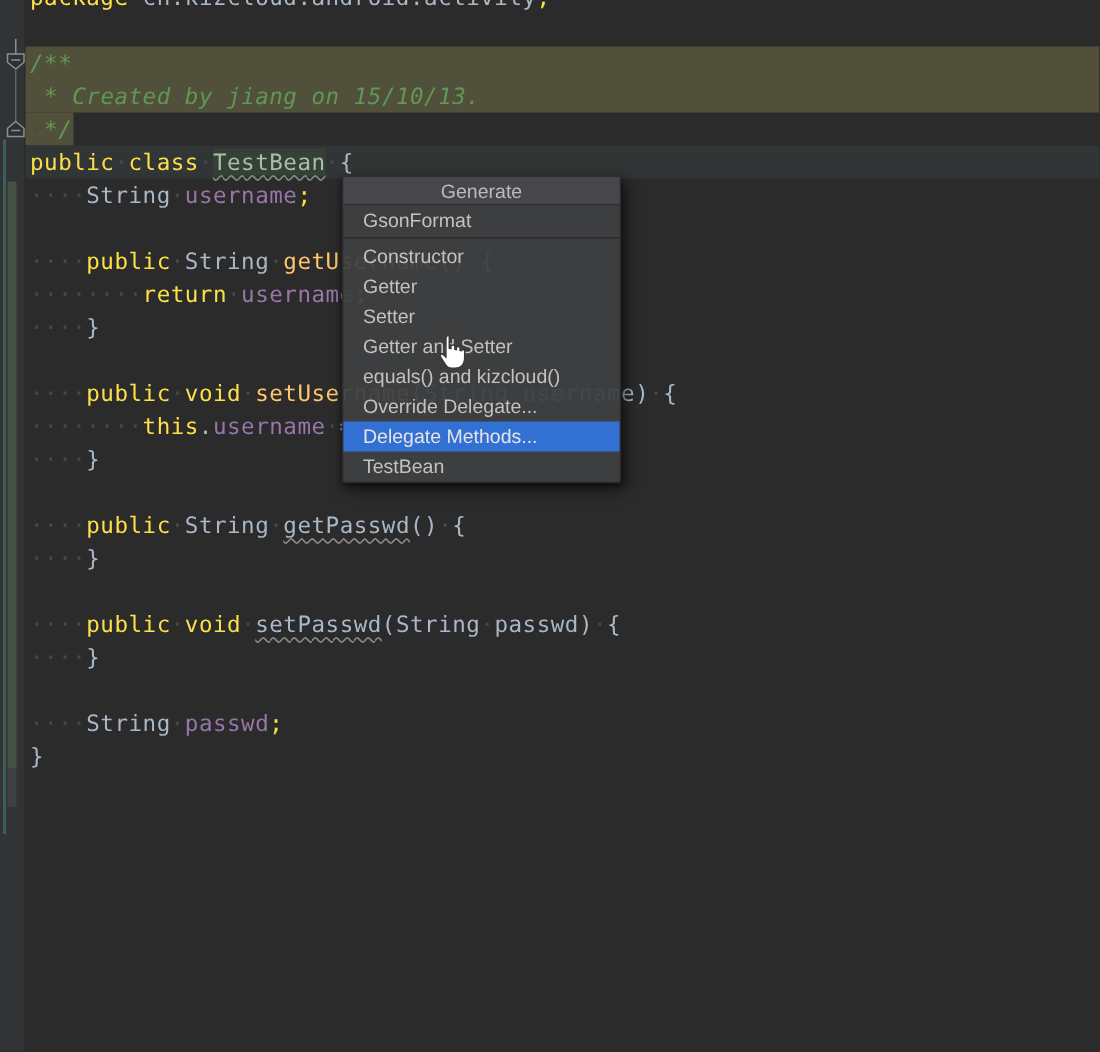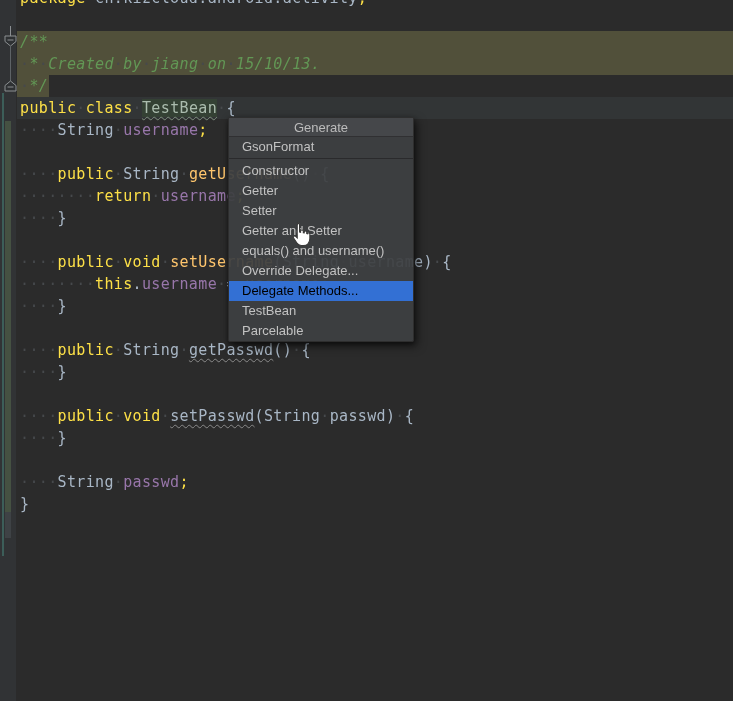--- a/index.html
+++ b/index.html
@@ -39,21 +39,21 @@
             text-decoration-thickness:1px; text-underline-offset:3px; }
 
   
   .popup { position:absolute; left:228px; top:117px; width:186px; z-index:6;
            background:rgba(62,64,66,.94); border:1px solid #2e2e2e; border-radius:2px;
            box-shadow:3px 4px 10px rgba(0,0,0,.55), 0 2px 4px rgba(0,0,0,.4);
            font-size:13px; color:#c2c2c2; }
   .popup-header { height:19px; line-height:19px; text-align:center; background:#45474a;
                   border-bottom:1px solid #303032; color:#bcbcbc; }
   .menu-item { height:20px; line-height:20px; padding-left:13px; white-space:nowrap; }
-  .menu-item.selected { background:#3370d4; color:#000000; }
+  .menu-item.selected { background:#3370d4; color:#e5e5e5; }
   .menu-sep { height:3px; border-top:1px solid #2a2a2c; margin-top:1px; }
 
   
   .cursor { position:absolute; left:290px; top:221px; z-index:10; }
 </style>
 </head>
 <body>
 
 <div class="gutter">
   <div class="fold-line-top"></div>
@@ -108,25 +108,24 @@
 
 <div class="popup">
   <div class="popup-header">Generate</div>
   <div id="menu-items">
       <div class="menu-item">GsonFormat</div>
       <div class="menu-sep"></div>
       <div class="menu-item">Constructor</div>
       <div class="menu-item">Getter</div>
       <div class="menu-item">Setter</div>
       <div class="menu-item">Getter and Setter</div>
-      <div class="menu-item">equals() and username()</div>
+      <div class="menu-item">equals() and kizcloud()</div>
       <div class="menu-item">Override Delegate...</div>
       <div class="menu-item selected">Delegate Methods...</div>
       <div class="menu-item">TestBean</div>
-      <div class="menu-item">Parcelable</div>
     </div>
 </div>
 
 <div class="cursor">
   <svg width="22" height="27" viewBox="0 0 21 26">
     <path fill="#ffffff" stroke="#3a3a3a" stroke-width="1" d="M7.5 1.5 c1.1 0 1.6 0.8 1.6 1.8 v7.4 l1 0.2 v-1.2 c0-1.4 2.6-1.4 2.6 0 v1.7 l0.9 0.15 v-0.9 c0-1.3 2.4-1.3 2.4 0 v1.5 l0.9 0.15 c0-1.1 2.1-1 2.1 0.3 v4.3 c0 2.6-0.8 4.1-2 5.3 -1 1-2.4 1.4-4.1 1.4 h-2.2 c-1.8 0-3.1-0.8-4.1-2.3 l-3.2-4.9 c-0.9-1.3 0.8-2.6 1.9-1.6 l1.6 1.5 v-12 c0-1 0.5-1.8 1.6-1.8 z"></path>
   </svg>
 </div>
 
 </body></html>

